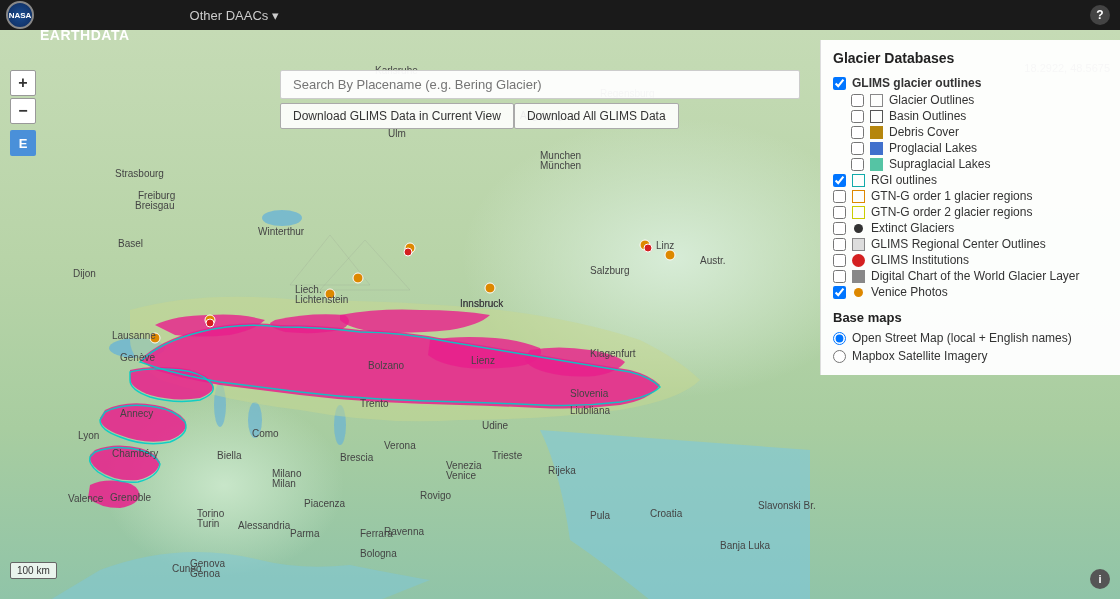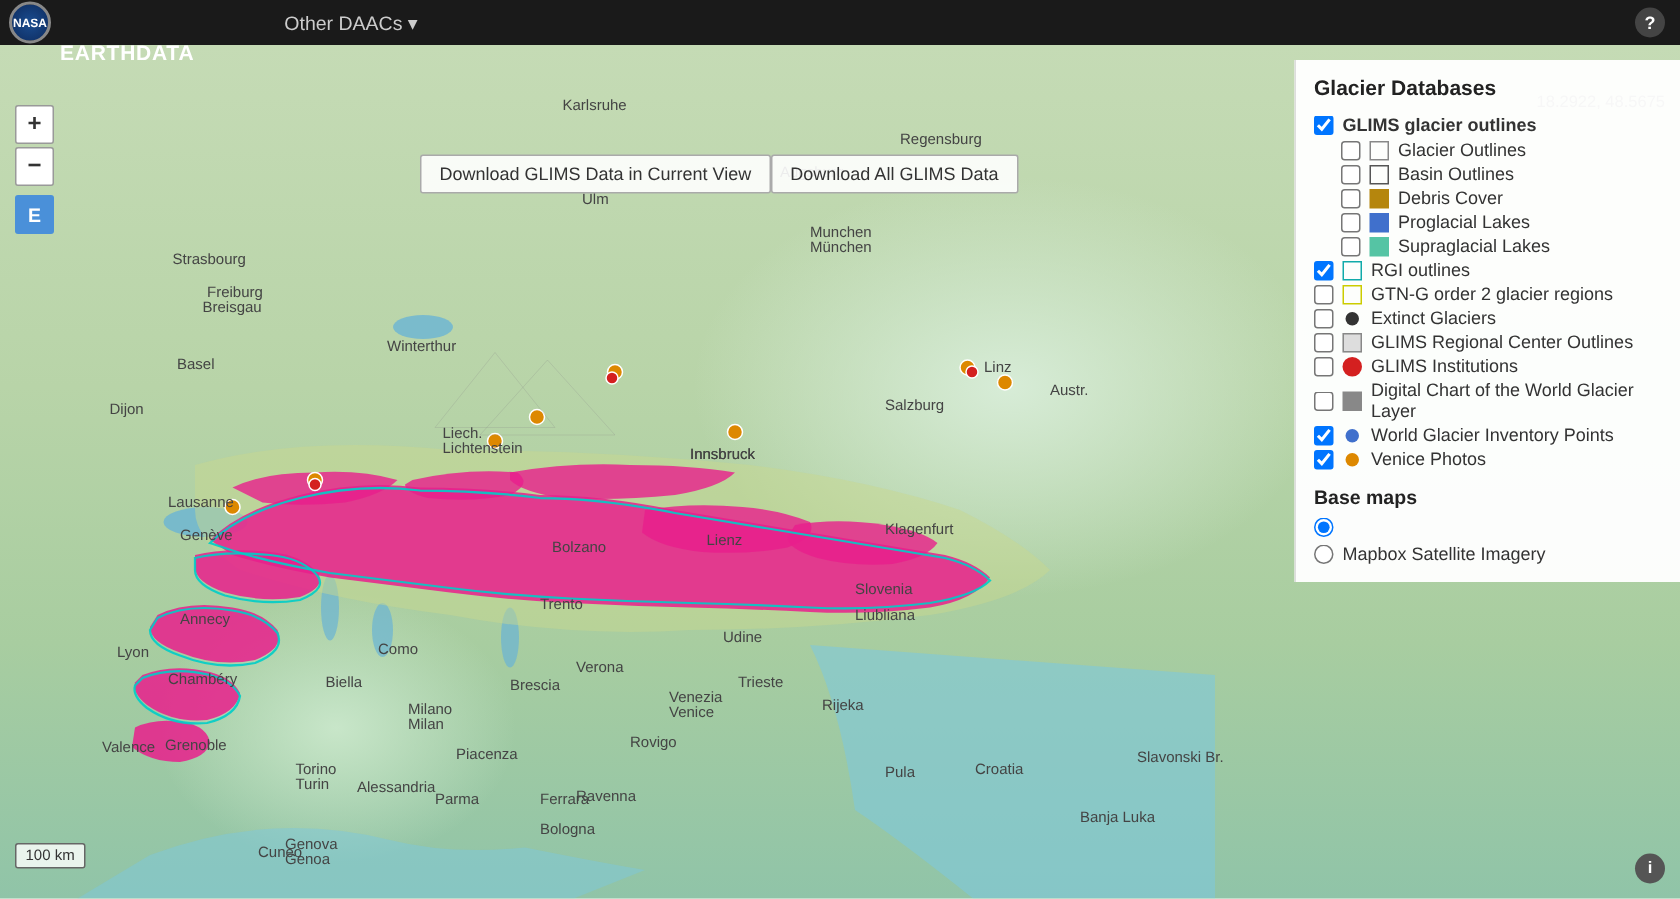--- a/index.html
+++ b/index.html
@@ -98,21 +98,21 @@
     
     #info-btn {
       position: absolute; bottom: 10px; right: 10px; z-index: 50;
       width: 20px; height: 20px; background: #555; border-radius: 50%;
       display: flex; align-items: center; justify-content: center;
       color: #fff; font-size: 11px; font-weight: bold; cursor: pointer;
     }
 
     
     #right-panel {
-      position: absolute; top: 40px; right: 0; width: 257px;
+      position: absolute; top: 40px; right: 0; width: 300px;
       background: rgba(255,255,255,0.96); border-left: 1px solid #ddd;
       z-index: 60; padding: 10px 12px; max-height: 550px; overflow-y: auto;
     }
 
     #panel-title {
       font-size: 14px; font-weight: bold; color: #222; margin-bottom: 8px;
     }
 
     .section-title {
       font-size: 13px; font-weight: bold; color: #222; margin: 10px 0 4px;
@@ -298,20 +298,23 @@
 
   <div id="coords">18.2922, 48.5675</div>
 
   <div id="zoom-controls">
     <div class="zoom-btn">+</div>
     <div class="zoom-btn">−</div>
   </div>
 
   <div id="e-btn">E</div>
 
+  <div id="search-bar">
+    <input type="text" id="search-input" placeholder="Search By Placename (e.g. Bering Glacier)" style="">
+  </div>
 
   <div id="download-btns">
     <button class="dl-btn">Download GLIMS Data in Current View</button>
     <button class="dl-btn">Download All GLIMS Data</button>
   </div>
 
   <div id="scale-bar">
     <div id="scale-inner">100 km</div>
   </div>
 
@@ -353,20 +356,25 @@
       <span>Supraglacial Lakes</span>
     </div>
   </div>
 
   <div class="layer-item">
     <input type="checkbox" checked="" style="">
     <span class="layer-icon rgi"></span>
     <span>RGI outlines</span>
   </div>
 
+  <div class="layer-item">
+    <input type="checkbox" style="">
+    <span class="layer-icon gtn1"></span>
+    <span>GTN-G  order 1 glacier regions</span>
+  </div>
 
   <div class="layer-item">
     <input type="checkbox" style="">
     <span class="layer-icon gtn2"></span>
     <span>GTN-G  order 2 glacier regions</span>
   </div>
 
   <div class="layer-item">
     <input type="checkbox" style="">
     <span class="layer-icon extinct"></span>
@@ -384,33 +392,29 @@
     <span class="layer-icon glims-inst"></span>
     <span>GLIMS Institutions</span>
   </div>
 
   <div class="layer-item">
     <input type="checkbox" style="">
     <span class="layer-icon dcw"></span>
     <span>Digital Chart of the World Glacier Layer</span>
   </div>
 
-  <div class="layer-item">
-    <input type="checkbox" checked="" style="">
-    <span class="layer-icon wgi-pt"></span>
-    <span>World Glacier Inventory Points</span>
-  </div>
 
   <div class="layer-item">
     <input type="checkbox" checked="" style="">
     <span class="layer-icon glacier-photo"></span>
     <span>Venice Photos</span>
   </div>
 
   <div class="section-title">Base maps</div>
   <div class="radio-item">
     <input type="radio" name="basemap" checked="" style="">
+    <span>Open Street Map (local + English names)</span>
   </div>
   <div class="radio-item">
     <input type="radio" name="basemap" style="">
     <span>Mapbox Satellite Imagery</span>
   </div>
 </div>
 
 </body></html>

